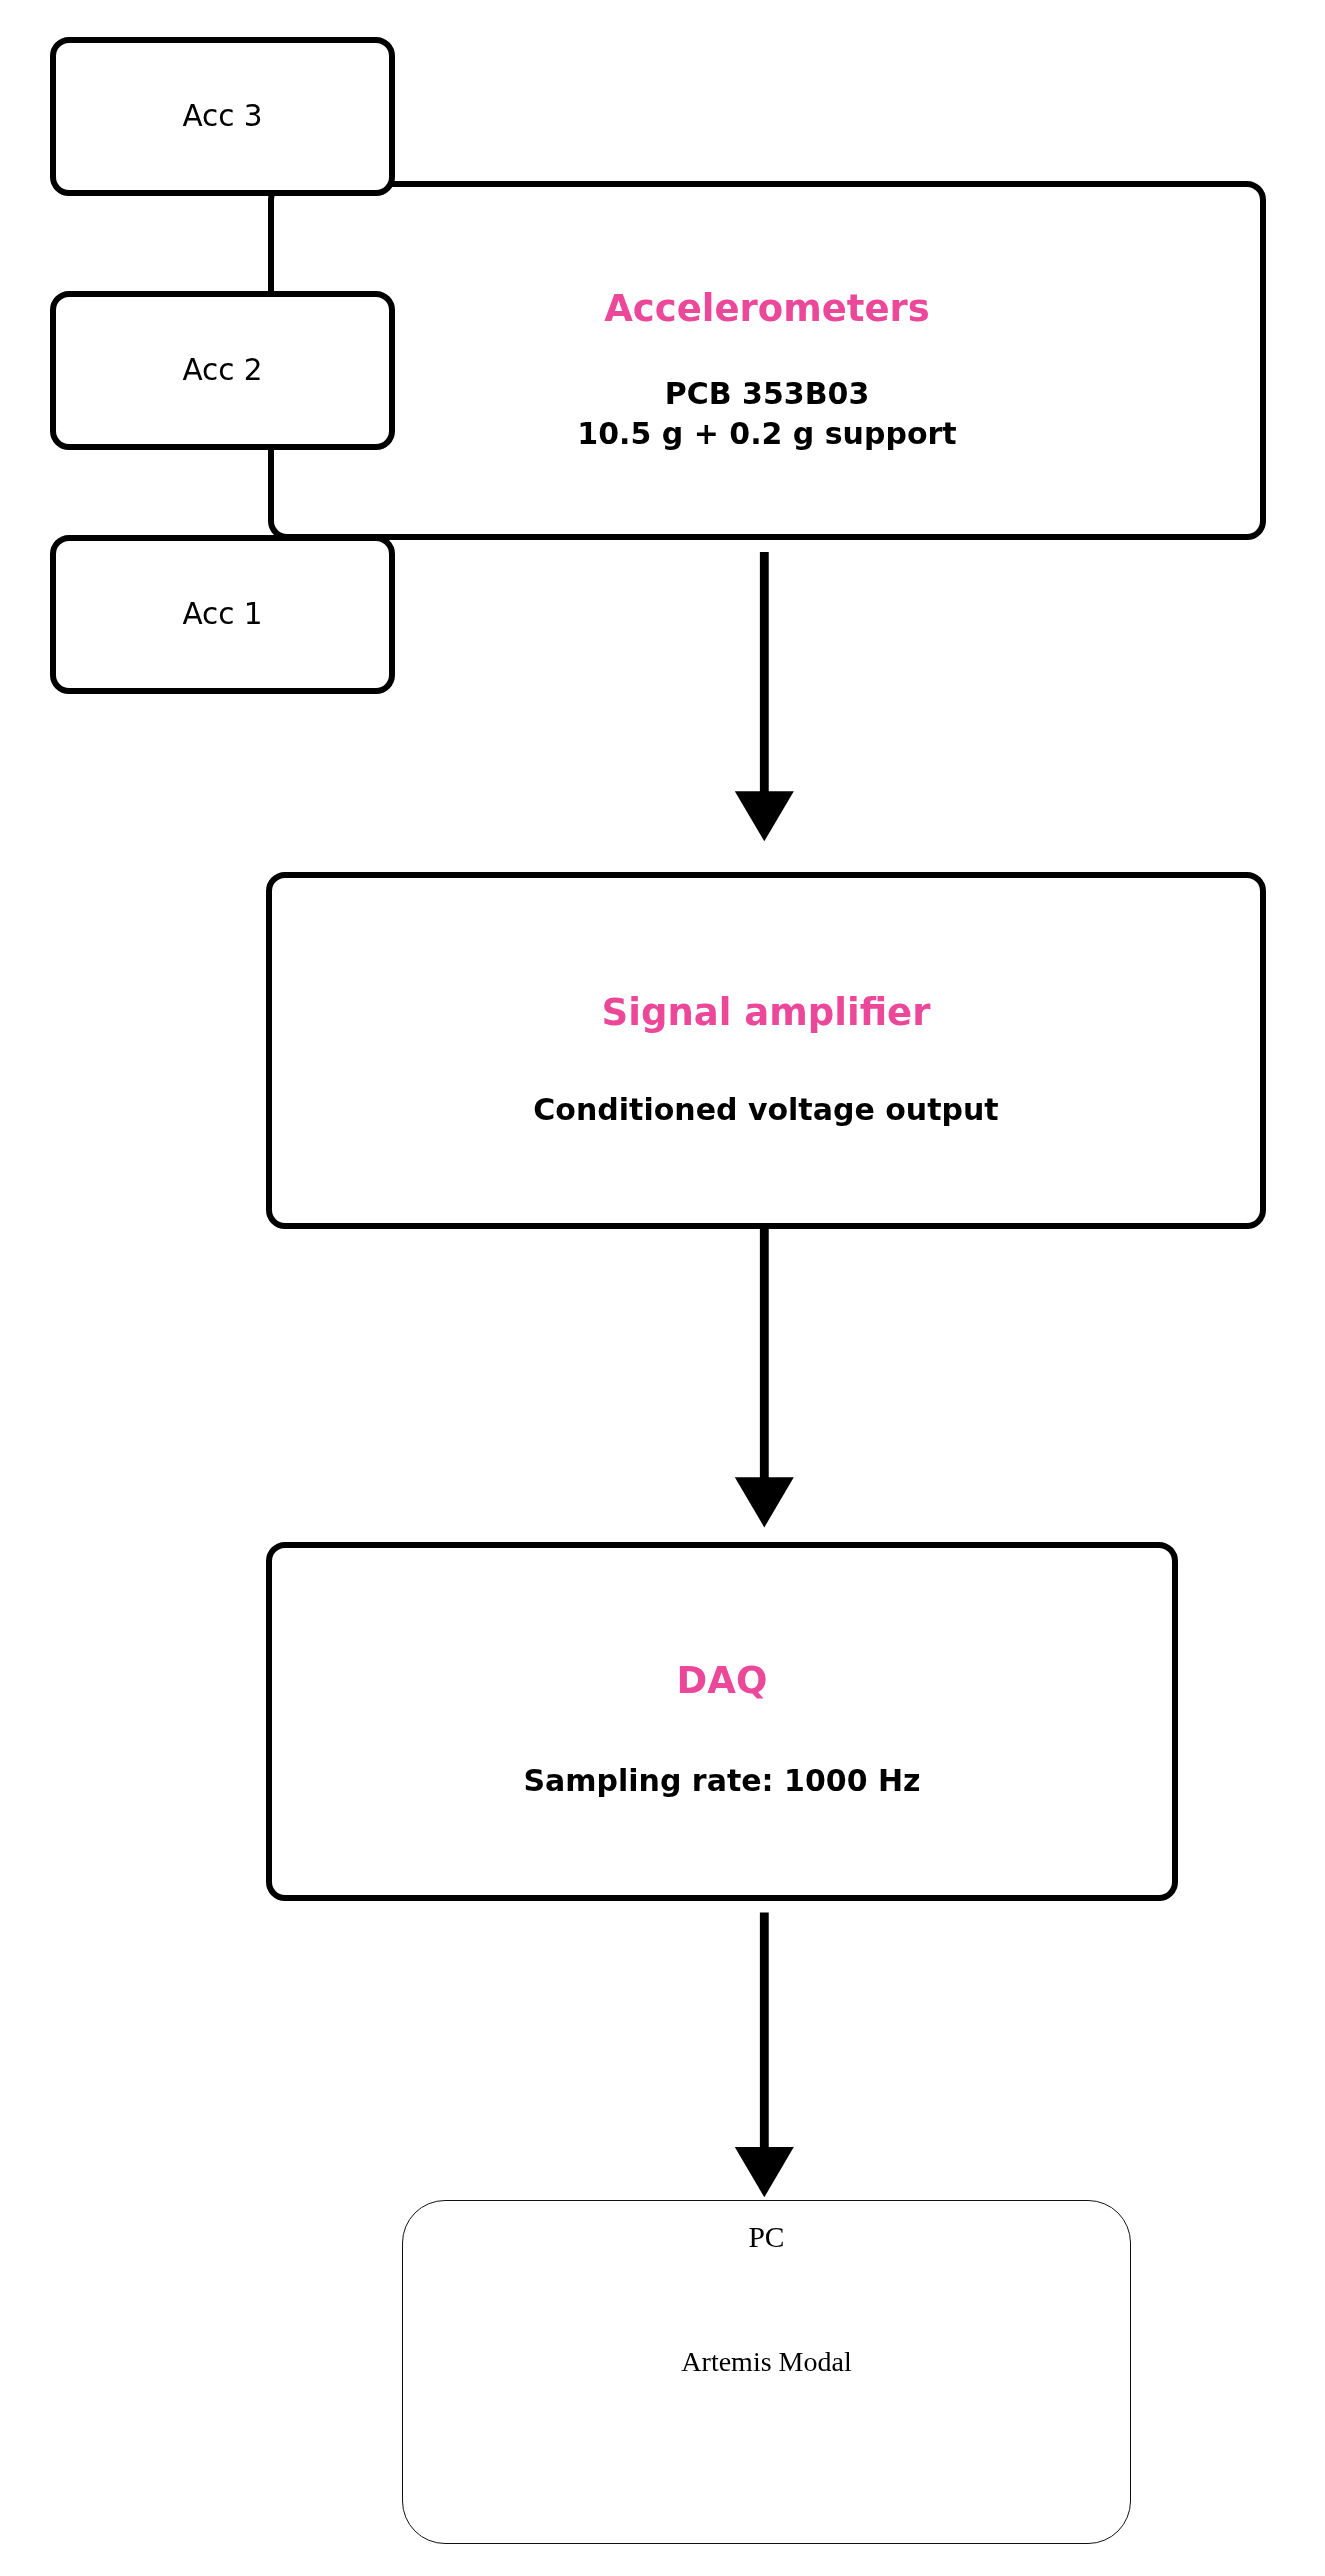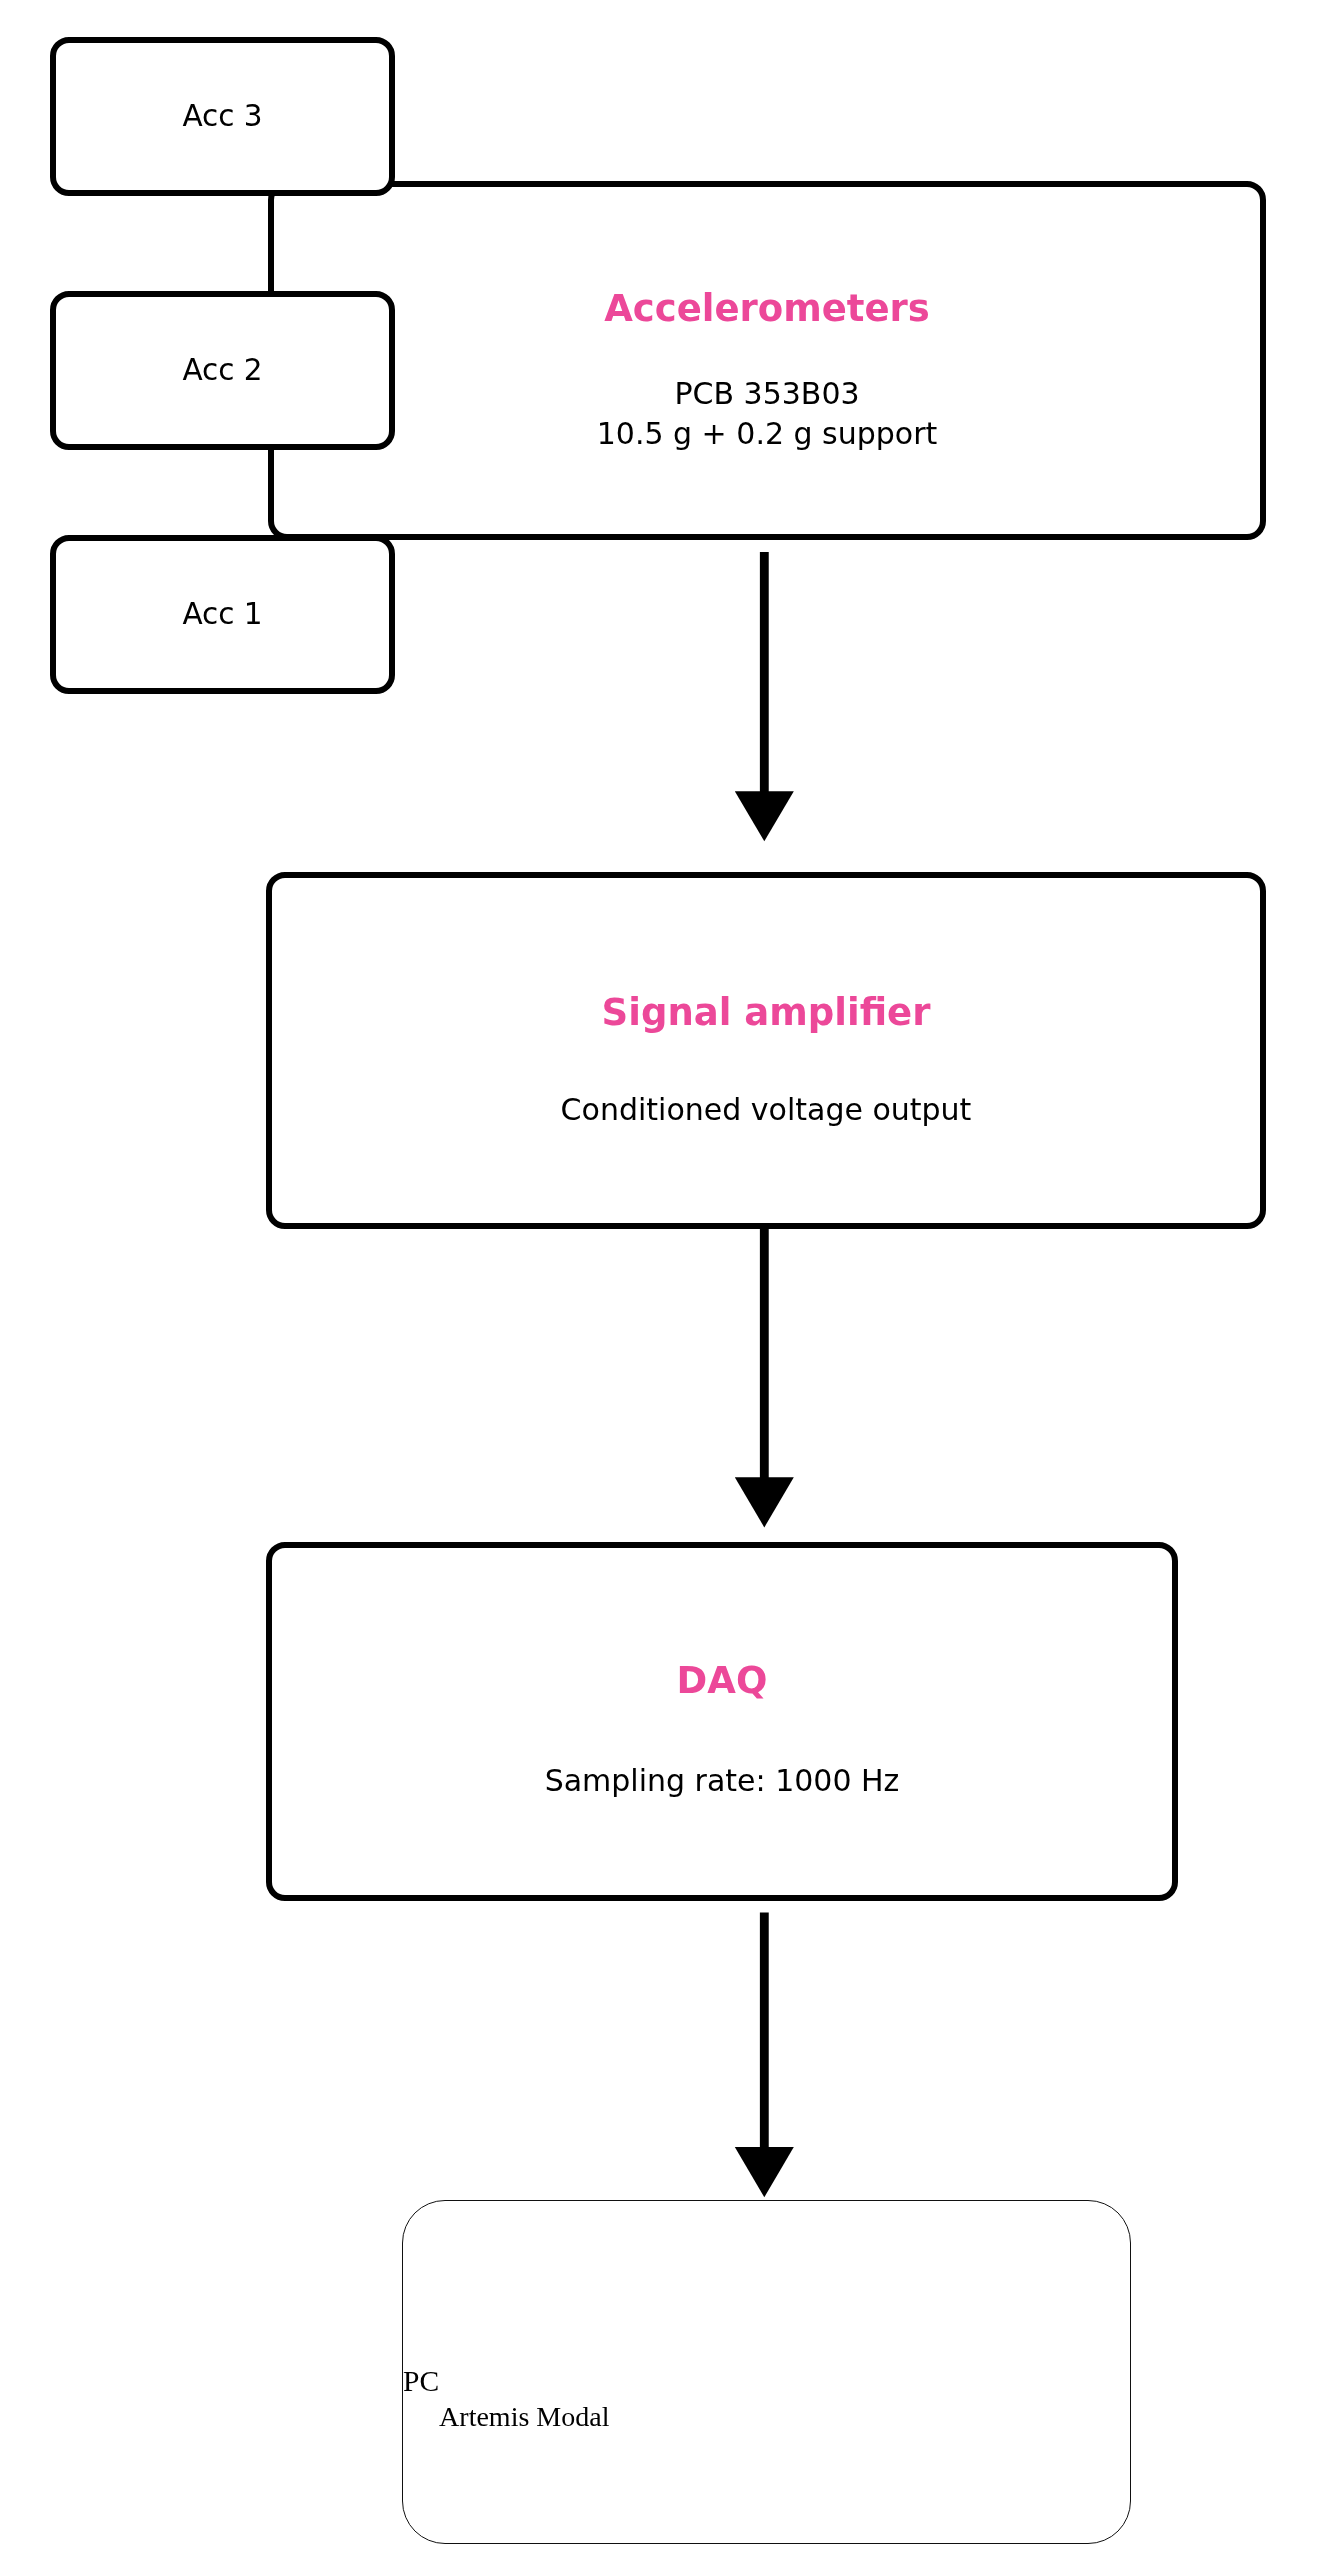--- a/index.html
+++ b/index.html
@@ -81,21 +81,21 @@
   .stage-title {
     font-family: "DejaVu Sans", sans-serif;
     font-weight: bold;
     font-size: 37px;
     color: #ec4899;
     line-height: 1.15;
     margin: 0;
   }
   .stage-sub {
     font-family: "DejaVu Sans", sans-serif;
-    font-weight: 400;
+    font-weight: 700;
     font-size: 30px;
     color: #000000;
     line-height: 1.32;
     margin: 0;
     white-space: pre-line;
   }
 
   
   #accelerometers .stage-title { margin-top: 20.7px; }
   #accelerometers .stage-sub   { margin-top: 43px; }
@@ -112,20 +112,21 @@
     box-sizing: border-box;
     left: 402px;
     top: 2200px;
     width: 729px;
     height: 344px;
     background: #ffffff;
     border: 1.5px solid #111111;
     border-radius: 43px;
     z-index: 3;
     display: flex;
+    flex-direction: column;
     align-items: center;
   }
   .pc-title {
     font-family: "Liberation Serif", "DejaVu Serif", serif;
     font-size: 29.5px;
     color: #000000;
     margin-top: 19px;
     line-height: 1.2;
   }
   .pc-sub {

